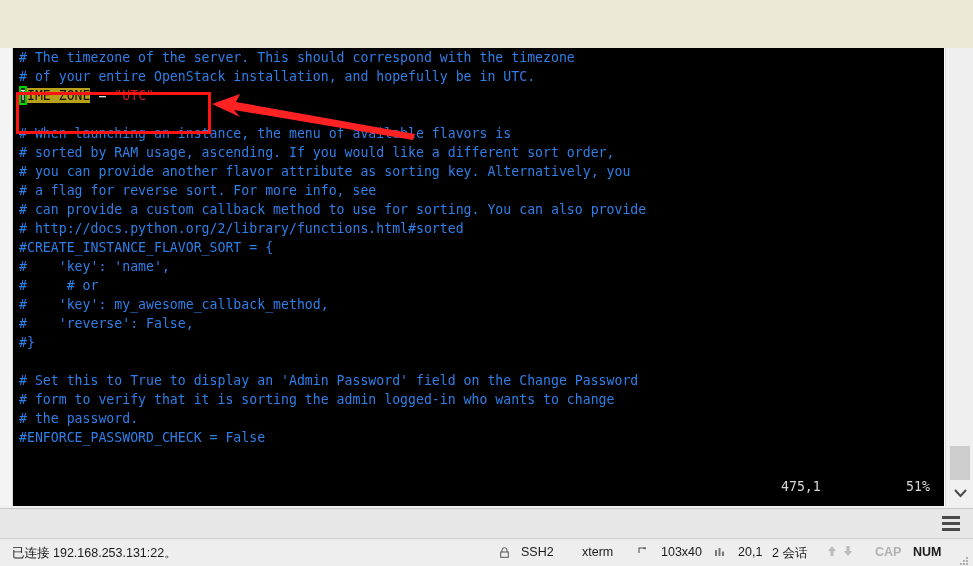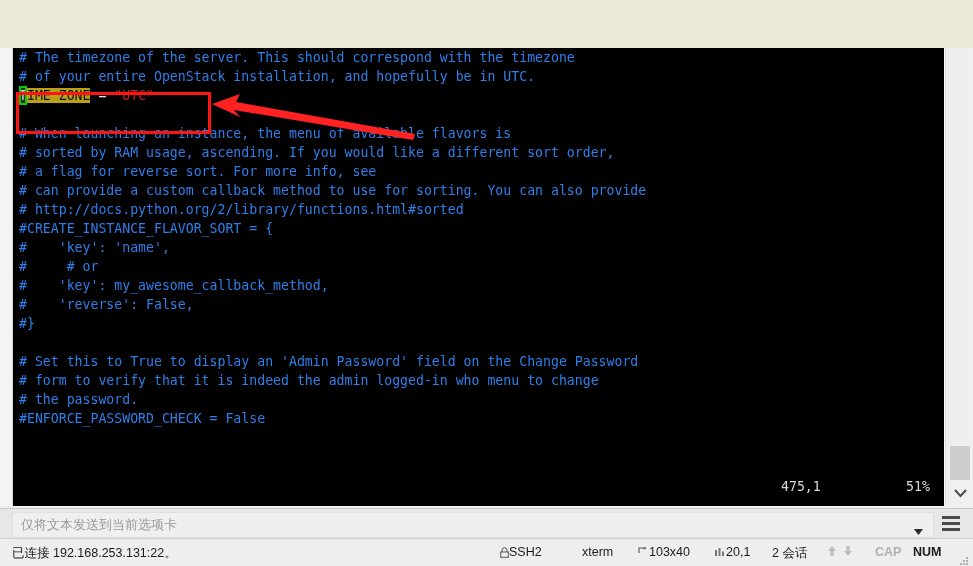--- a/index.html
+++ b/index.html
@@ -54,21 +54,21 @@
     border:1px solid #e0e0e0;}
   .sendbar .ph{position:absolute;left:8px;top:3px;font-size:13px;color:#9a9a9a;}
   .sendbar .caret{position:absolute;right:10px;top:8px;}
   .sendbar .ham{position:absolute;left:942px;top:7px;width:18px;height:14px;}
   .sendbar .ham i{display:block;height:3px;background:#4a4a4a;margin-bottom:3px;}
 
   
   .statusbar{position:absolute;left:0;top:490px;width:973px;height:28px;background:#eeeeee;
     border-top:1px solid #d0d0d0;font-size:12.5px;color:#1b1b1b;}
   .statusbar .conn{position:absolute;left:12px;top:6px;}
-  .statusbar .seg{position:absolute;top:6px;display:flex;align-items:center;gap:0;}
+  .statusbar .seg{position:absolute;top:6px;display:flex;align-items:center;gap:12px;}
   .sb-ssh{left:500px;}
   .sb-term{left:582px;}
   .sb-size{left:638px;}
   .sb-pos{left:715px;}
   .sb-sess{left:772px;}
   .sb-arrows{left:827px;color:#b5b5b5;letter-spacing:3px;}
   .sb-cap{left:875px;color:#b0b0b0;font-weight:bold;}
   .sb-num{left:913px;color:#1b1b1b;font-weight:bold;}
   .grip{position:absolute;left:960px;top:18px;width:9px;height:8px;}
   .grip i{position:absolute;width:2px;height:2px;background:#b0b0b0;}
@@ -105,32 +105,33 @@
 
     <div class="term-wrap">
       <div class="term-leftpad"></div>
       <div class="term" id="term">
           <div class="line"><span class="cm"># The timezone of the server. This should correspond with the timezone</span></div>
           <div class="line"><span class="cm"># of your entire OpenStack installation, and hopefully be in UTC.</span></div>
           <div class="line"><span class="cursor">T</span><span class="hl">IME_ZONE</span><span class="op"> = </span><span class="str">"UTC"</span></div>
           <div class="line"><span class="cm">&nbsp;</span></div>
           <div class="line"><span class="cm"># When launching an instance, the menu of available flavors is</span></div>
           <div class="line"><span class="cm"># sorted by RAM usage, ascending. If you would like a different sort order,</span></div>
+          <div class="line"><span class="cm"># you can provide another flavor attribute as sorting key. Alternatively, you</span></div>
           <div class="line"><span class="cm"># a flag for reverse sort. For more info, see</span></div>
           <div class="line"><span class="cm"># can provide a custom callback method to use for sorting. You can also provide</span></div>
           <div class="line"><span class="cm"># http://docs.python.org/2/library/functions.html#sorted</span></div>
           <div class="line"><span class="cm">#CREATE_INSTANCE_FLAVOR_SORT = {</span></div>
           <div class="line"><span class="cm">#    'key': 'name',</span></div>
           <div class="line"><span class="cm">#     # or</span></div>
           <div class="line"><span class="cm">#    'key': my_awesome_callback_method,</span></div>
           <div class="line"><span class="cm">#    'reverse': False,</span></div>
           <div class="line"><span class="cm">#}</span></div>
           <div class="line"><span class="cm">&nbsp;</span></div>
           <div class="line"><span class="cm"># Set this to True to display an 'Admin Password' field on the Change Password</span></div>
-          <div class="line"><span class="cm"># form to verify that it is indeed the admin logged-in who menu to change</span></div>
+          <div class="line"><span class="cm"># form to verify that it is sorting the admin logged-in who wants to change</span></div>
           <div class="line"><span class="cm"># the password.</span></div>
           <div class="line"><span class="cm">#ENFORCE_PASSWORD_CHECK = False</span></div>
         </div>
 
       <div class="term-status">
         <span class="pos">475,1</span>
         <span class="pct">51%</span>
       </div>
 
       <div class="annot-box"></div>
@@ -143,28 +144,20 @@
       <div class="track"></div>
       <div class="thumb"></div>
       <div class="downbtn">
         <svg width="13" height="9" viewBox="0 0 13 9">
           <polyline points="1,1 6.5,7 12,1" fill="none" stroke="#4a4a4a" stroke-width="2"></polyline>
         </svg>
       </div>
     </div>
 
     <div class="sendbar">
-      <div class="field">
-        <span class="ph">仅将文本发送到当前选项卡</span>
-        <span class="caret">
-          <svg width="9" height="6" viewBox="0 0 9 6">
-              <polygon points="0,0 9,0 4.5,6" fill="#2b2b2b"></polygon>
-            </svg>
-        </span>
-      </div>
       <div class="ham">
         <i></i>
           <i></i>
           <i></i>
       </div>
     </div>
 
     <div class="statusbar">
       <span class="conn">已连接 192.168.253.131:22。</span>
 

